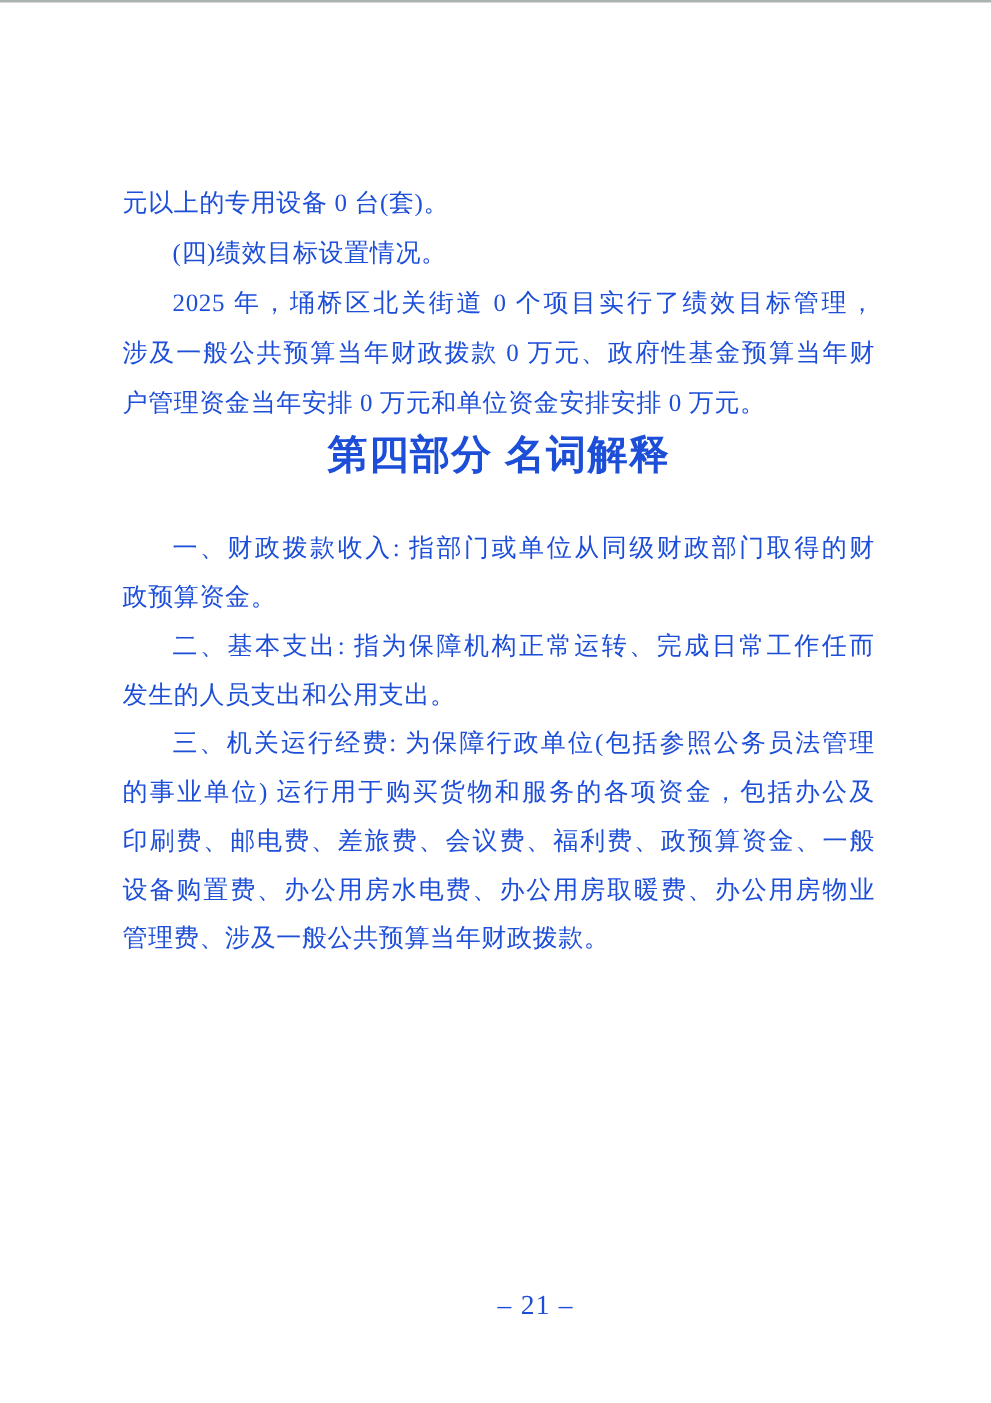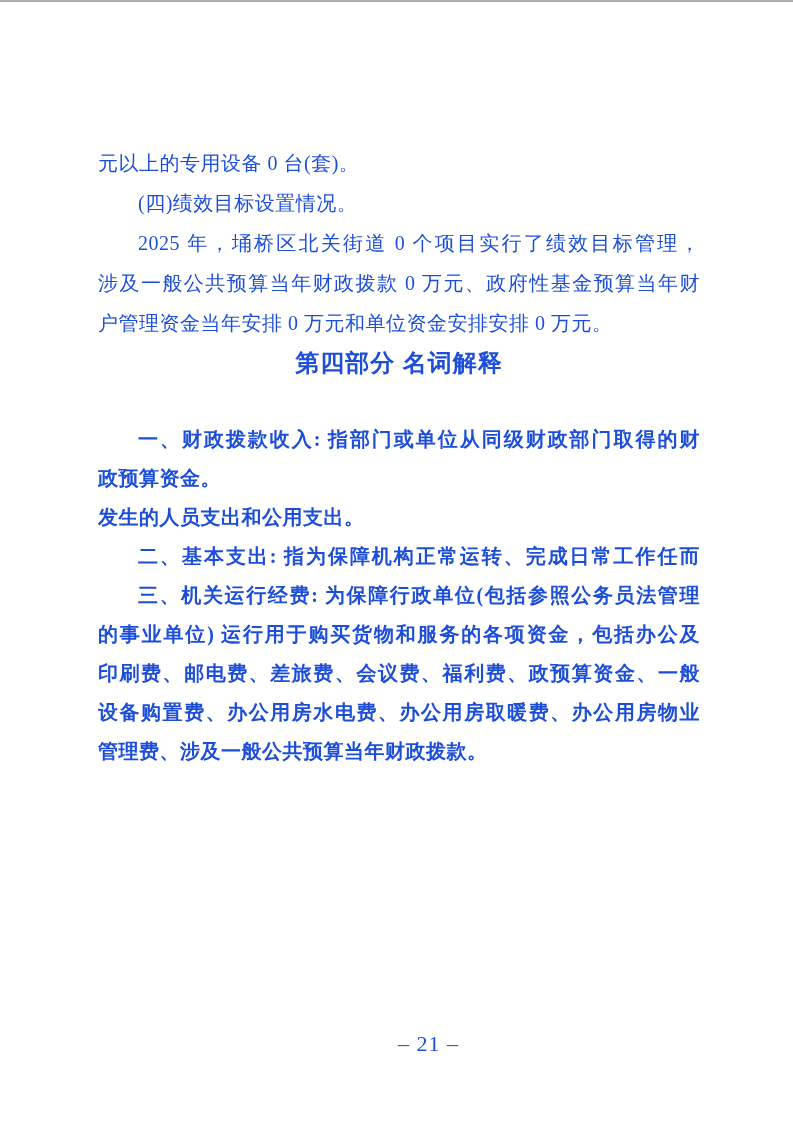--- a/index.html
+++ b/index.html
@@ -42,28 +42,27 @@
   }
   .ln.j {
     text-align: justify;
     text-align-last: justify;
   }
   .ln.first {
     text-indent: 2em;
   }
   .defs .ln {
     line-height: 39px;
-    font-weight: bold;
   }
   .section-heading {
     margin: 0 0 37px 0;
     padding: 0;
     font-family: "Liberation Sans", "DejaVu Sans", sans-serif;
     font-weight: bold;
-    font-size: 24px;
+    font-size: 32px;
     line-height: 40px;
     text-align: center;
     letter-spacing: 1px;
   }
   .page-footer {
     position: absolute;
     top: 1033px;
     left: 0;
     width: 100%;
     text-align: center;
@@ -97,22 +96,22 @@
     </section>
 
     <h1 class="section-heading">第四部分 名词解释</h1>
 
     <section class="block defs">
       <div class="ln j first">一、财政拨款收入: 指部门或单位从同级财政部门取得的财</div>
       <div class="ln">政预算资金。</div>
     </section>
 
     <section class="block defs">
+      <div class="ln j first">二、基本支出: 指为保障机构正常运转、完成日常工作任而</div>
       <div class="ln">发生的人员支出和公用支出。</div>
-      <div class="ln j first">二、基本支出: 指为保障机构正常运转、完成日常工作任而</div>
     </section>
 
     <section class="block defs">
       <div class="ln j first">三、机关运行经费: 为保障行政单位(包括参照公务员法管理</div>
       <div class="ln j">的事业单位) 运行用于购买货物和服务的各项资金，包括办公及</div>
       <div class="ln j">印刷费、邮电费、差旅费、会议费、福利费、政预算资金、一般</div>
       <div class="ln j">设备购置费、办公用房水电费、办公用房取暖费、办公用房物业</div>
       <div class="ln">管理费、涉及一般公共预算当年财政拨款。</div>
     </section>
 

